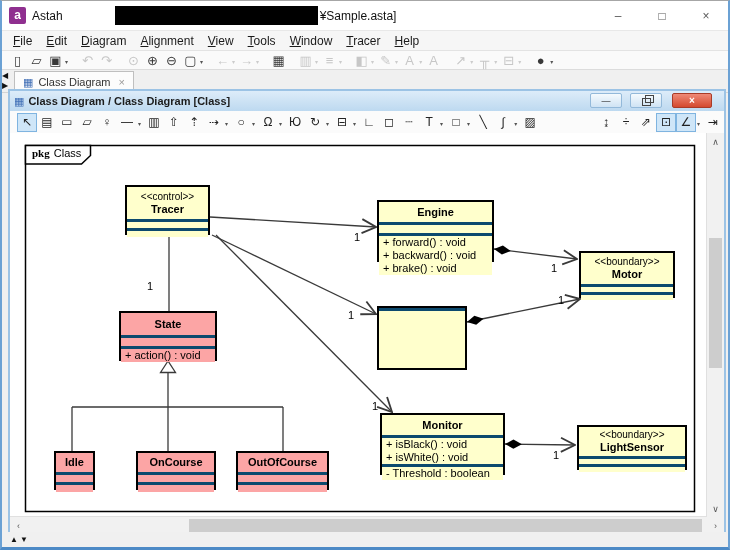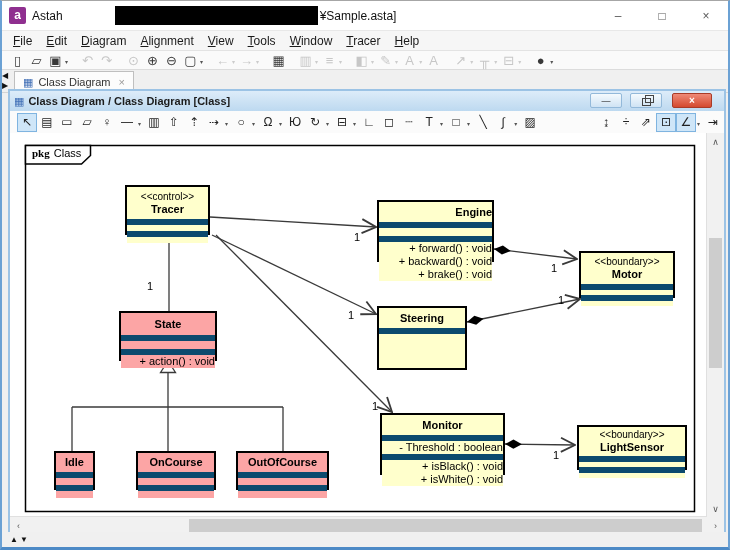--- a/index.html
+++ b/index.html
@@ -68,21 +68,21 @@
   .dcanvas{position:absolute;left:0;top:42px;right:17px;bottom:17px;background:#fff;overflow:hidden;}
   .edges{position:absolute;left:0;top:0;z-index:1;}
   .frame-label{position:absolute;left:22px;top:14px;z-index:2;font-size:11px;color:#000;}
   .frame-label b{margin-right:4px;font-family:Liberation Serif, serif;}
   .uml-class{position:absolute;box-sizing:border-box;border:2px solid #000;background:#ffffcc;
              z-index:2;font-size:11px;color:#000;overflow:visible;}
   .uml-class.lav{background:#fca5a5;}
   .head{display:flex;flex-direction:column;justify-content:center;text-align:center;}
   .ster{font-size:10px;line-height:12px;}
   .cname{font-weight:bold;font-size:11px;line-height:13px;}
-  .comp{border-top:6px solid #0c4a6e;background:inherit;text-align:right;}
+  .comp{border-top:3px solid #0c4a6e;background:inherit;}
   .mem{height:13px;line-height:13px;padding-left:4px;white-space:nowrap;}
   .mult{position:absolute;z-index:3;font-size:11px;color:#000;}
   
   .vscroll{position:absolute;right:0;top:42px;bottom:17px;width:17px;background:#f1f1f1;border-left:1px solid #e0e0e0;}
   .hscroll{position:absolute;left:0;bottom:0;right:17px;height:17px;background:#f1f1f1;border-top:1px solid #e0e0e0;}
   .corner{position:absolute;right:0;bottom:0;width:17px;height:17px;background:#f1f1f1;
           display:flex;align-items:center;justify-content:center;font-size:9px;color:#555;}
   .sarrow{position:absolute;display:flex;align-items:center;justify-content:center;
           font-size:9px;color:#555;width:17px;height:17px;}
   .vthumb{position:absolute;left:2px;right:2px;top:105px;height:130px;background:#cdcdcd;}
@@ -270,63 +270,60 @@
       <div id="classes-host">
           <div class="uml-class" style="left: 115px; top: 52px; width: 85px; height: 50px;">
             <div class="head" style="height: 32px;">
               <div class="ster">&lt;&lt;control&gt;&gt;</div>
               <div class="cname">Tracer</div>
             </div>
             <div class="comp" style="height: 6px;"></div>
             <div class="comp" style="height: 6px;"></div>
           </div>
           <div class="uml-class" style="left: 367px; top: 67px; width: 117px; height: 62px;">
-            <div class="head" style="height: 20px; align-items: flex-end;">
+            <div class="head" style="height: 20px;">
               <div class="cname">Engine</div>
             </div>
             <div class="comp" style="height: 8px;"></div>
             <div class="comp">
               <div class="mem">+ forward() : void</div>
               <div class="mem">+ backward() : void</div>
               <div class="mem">+ brake() : void</div>
             </div>
           </div>
           <div class="uml-class" style="left: 569px; top: 118px; width: 96px; height: 47px;">
             <div class="head" style="height: 31px;">
               <div class="ster">&lt;&lt;boundary&gt;&gt;</div>
               <div class="cname">Motor</div>
             </div>
             <div class="comp" style="height: 5px;"></div>
             <div class="comp" style="height: 5px;"></div>
           </div>
           <div class="uml-class" style="left: 367px; top: 173px; width: 90px; height: 64px;">
-            <div class="head" style="height: 20px;">
-              <div class="cname">Steering</div>
-            </div>
             <div class="comp" style="height: 8px;"></div>
           </div>
           <div class="uml-class lav" style="left: 109px; top: 178px; width: 98px; height: 50px;">
             <div class="head" style="height: 22px;">
               <div class="cname">State</div>
             </div>
             <div class="comp" style="height: 8px;"></div>
             <div class="comp">
               <div class="mem">+ action() : void</div>
             </div>
           </div>
           <div class="uml-class" style="left: 370px; top: 280px; width: 125px; height: 62px;">
             <div class="head" style="height: 20px;">
               <div class="cname">Monitor</div>
             </div>
             <div class="comp">
-              <div class="mem">- Threshold : boolean</div>
-            </div>
-            <div class="comp">
               <div class="mem">+ isBlack() : void</div>
               <div class="mem">+ isWhite() : void</div>
+            </div>
+            <div class="comp">
+              <div class="mem">- Threshold : boolean</div>
             </div>
           </div>
           <div class="uml-class" style="left: 567px; top: 292px; width: 110px; height: 45px;">
             <div class="head" style="height: 29px;">
               <div class="ster">&lt;&lt;boundary&gt;&gt;</div>
               <div class="cname">LightSensor</div>
             </div>
             <div class="comp" style="height: 5px;"></div>
             <div class="comp" style="height: 5px;"></div>
           </div>

